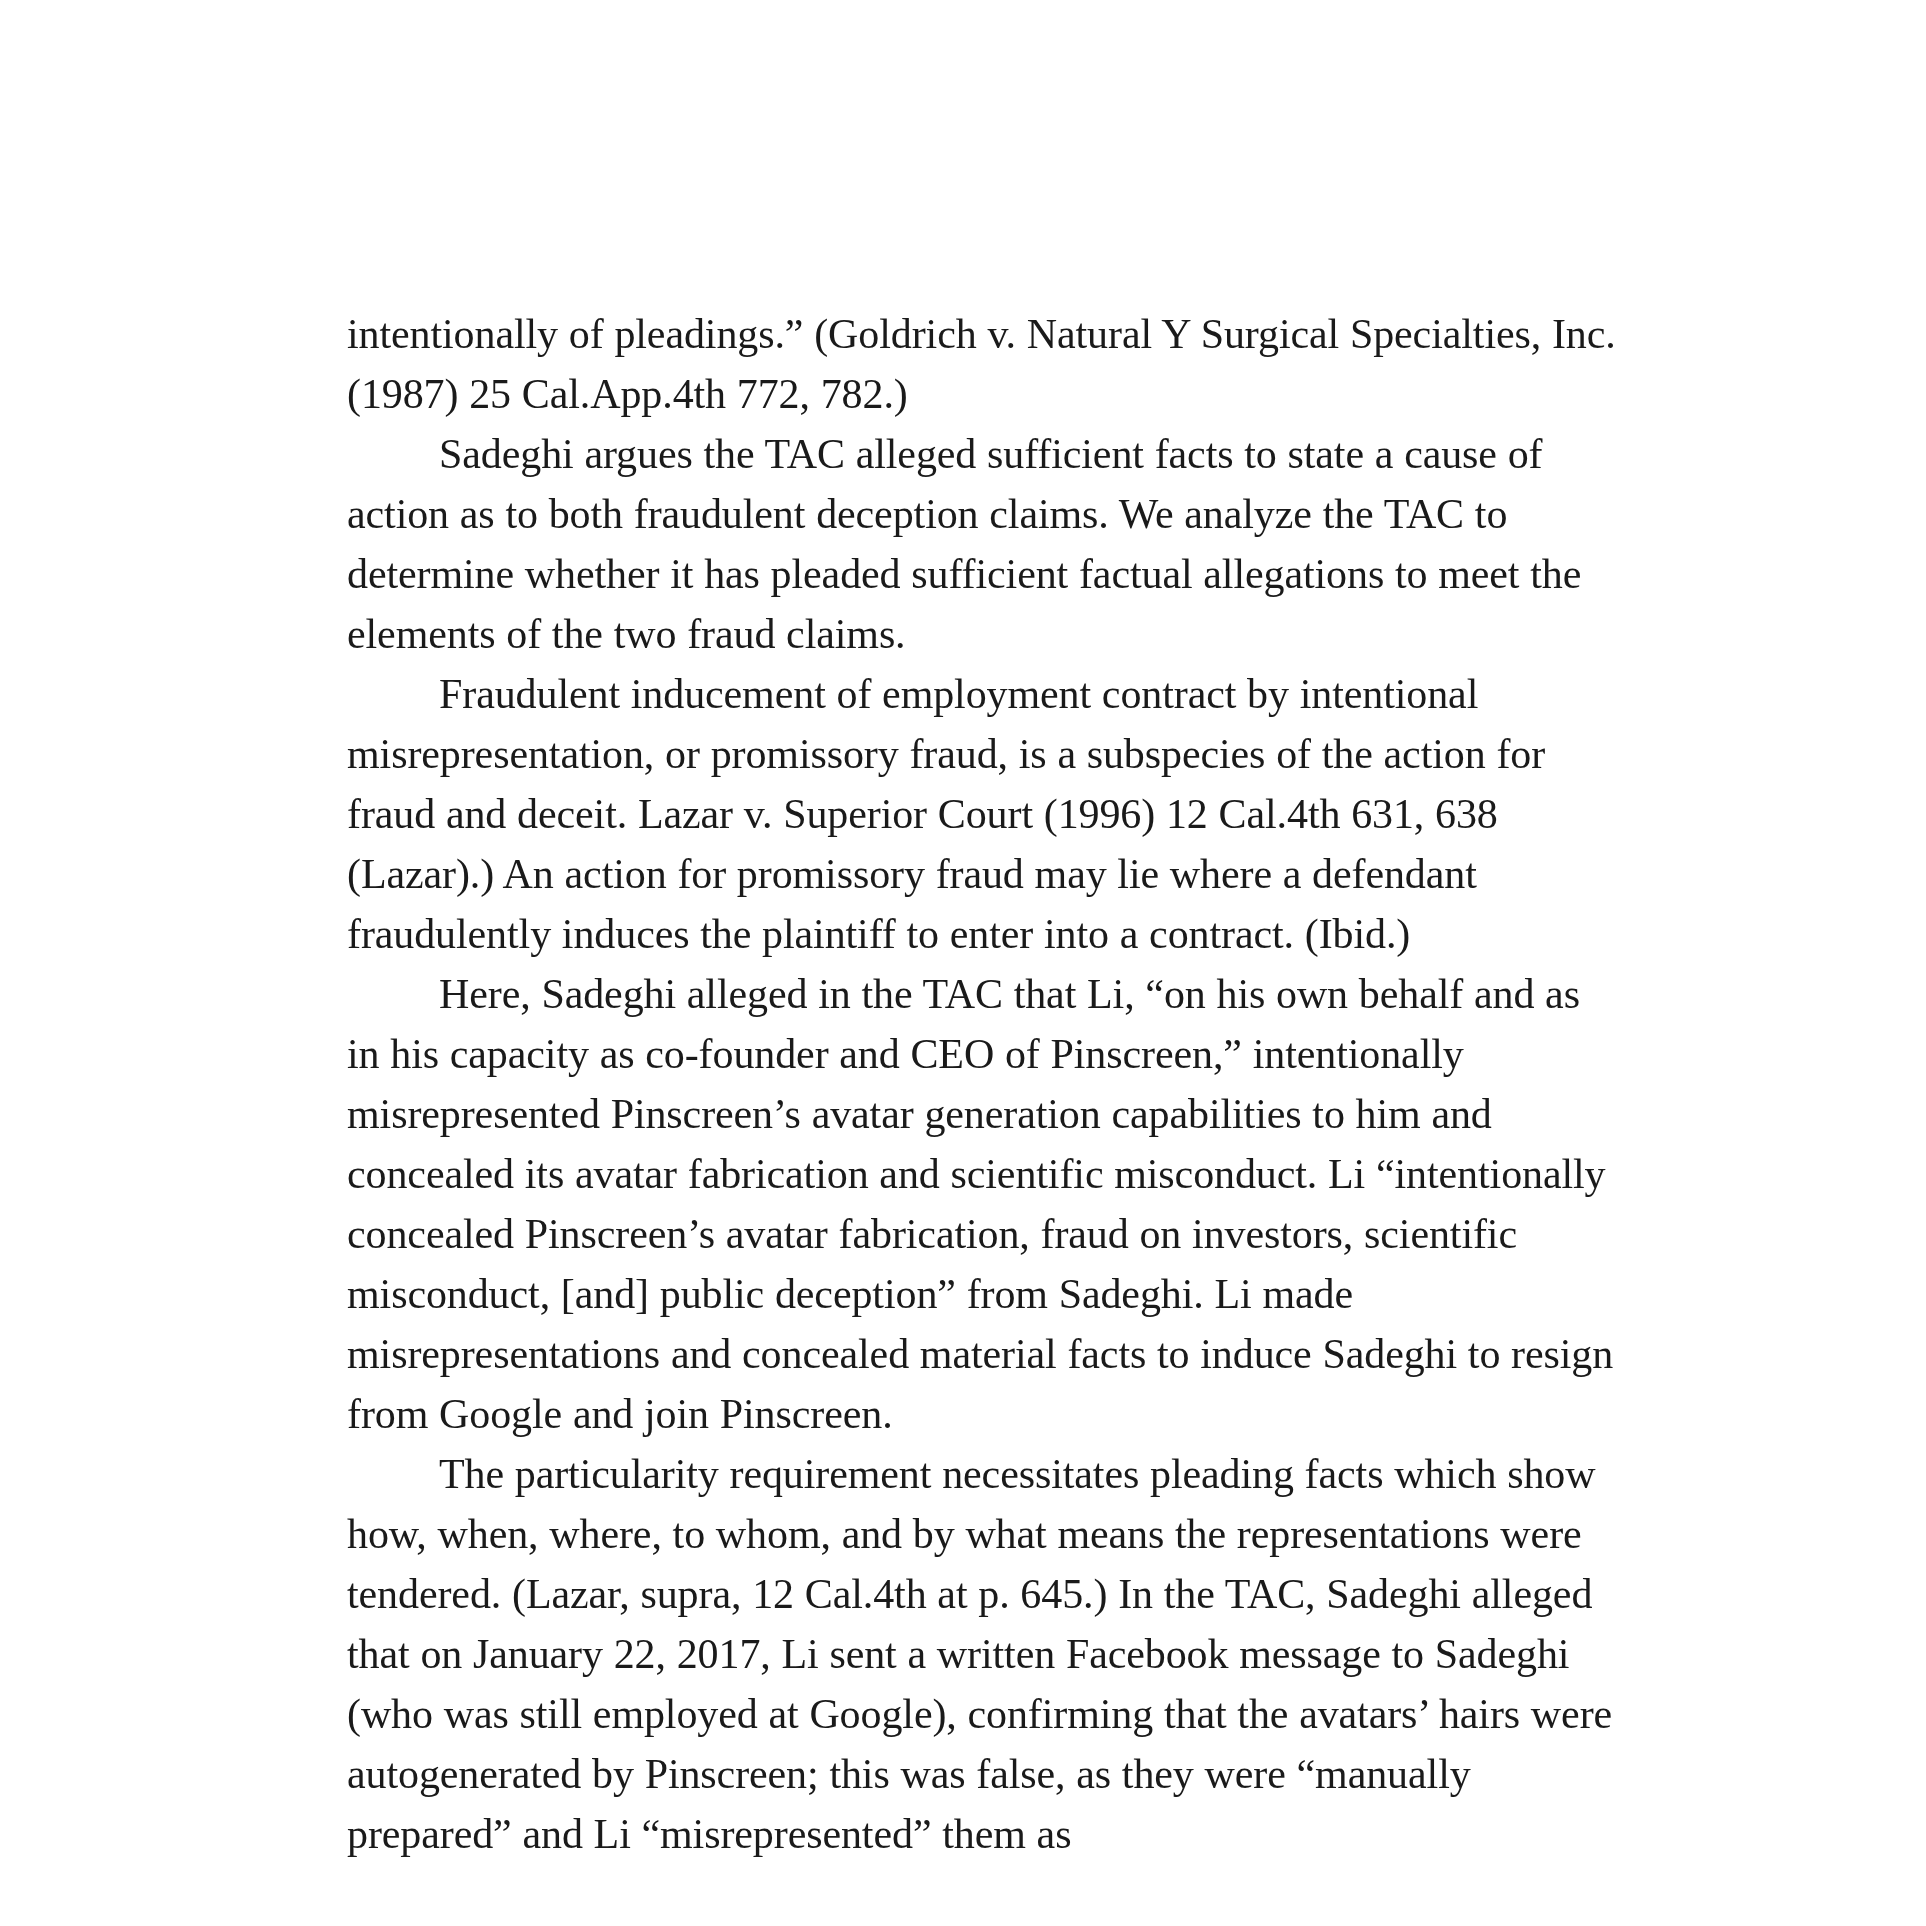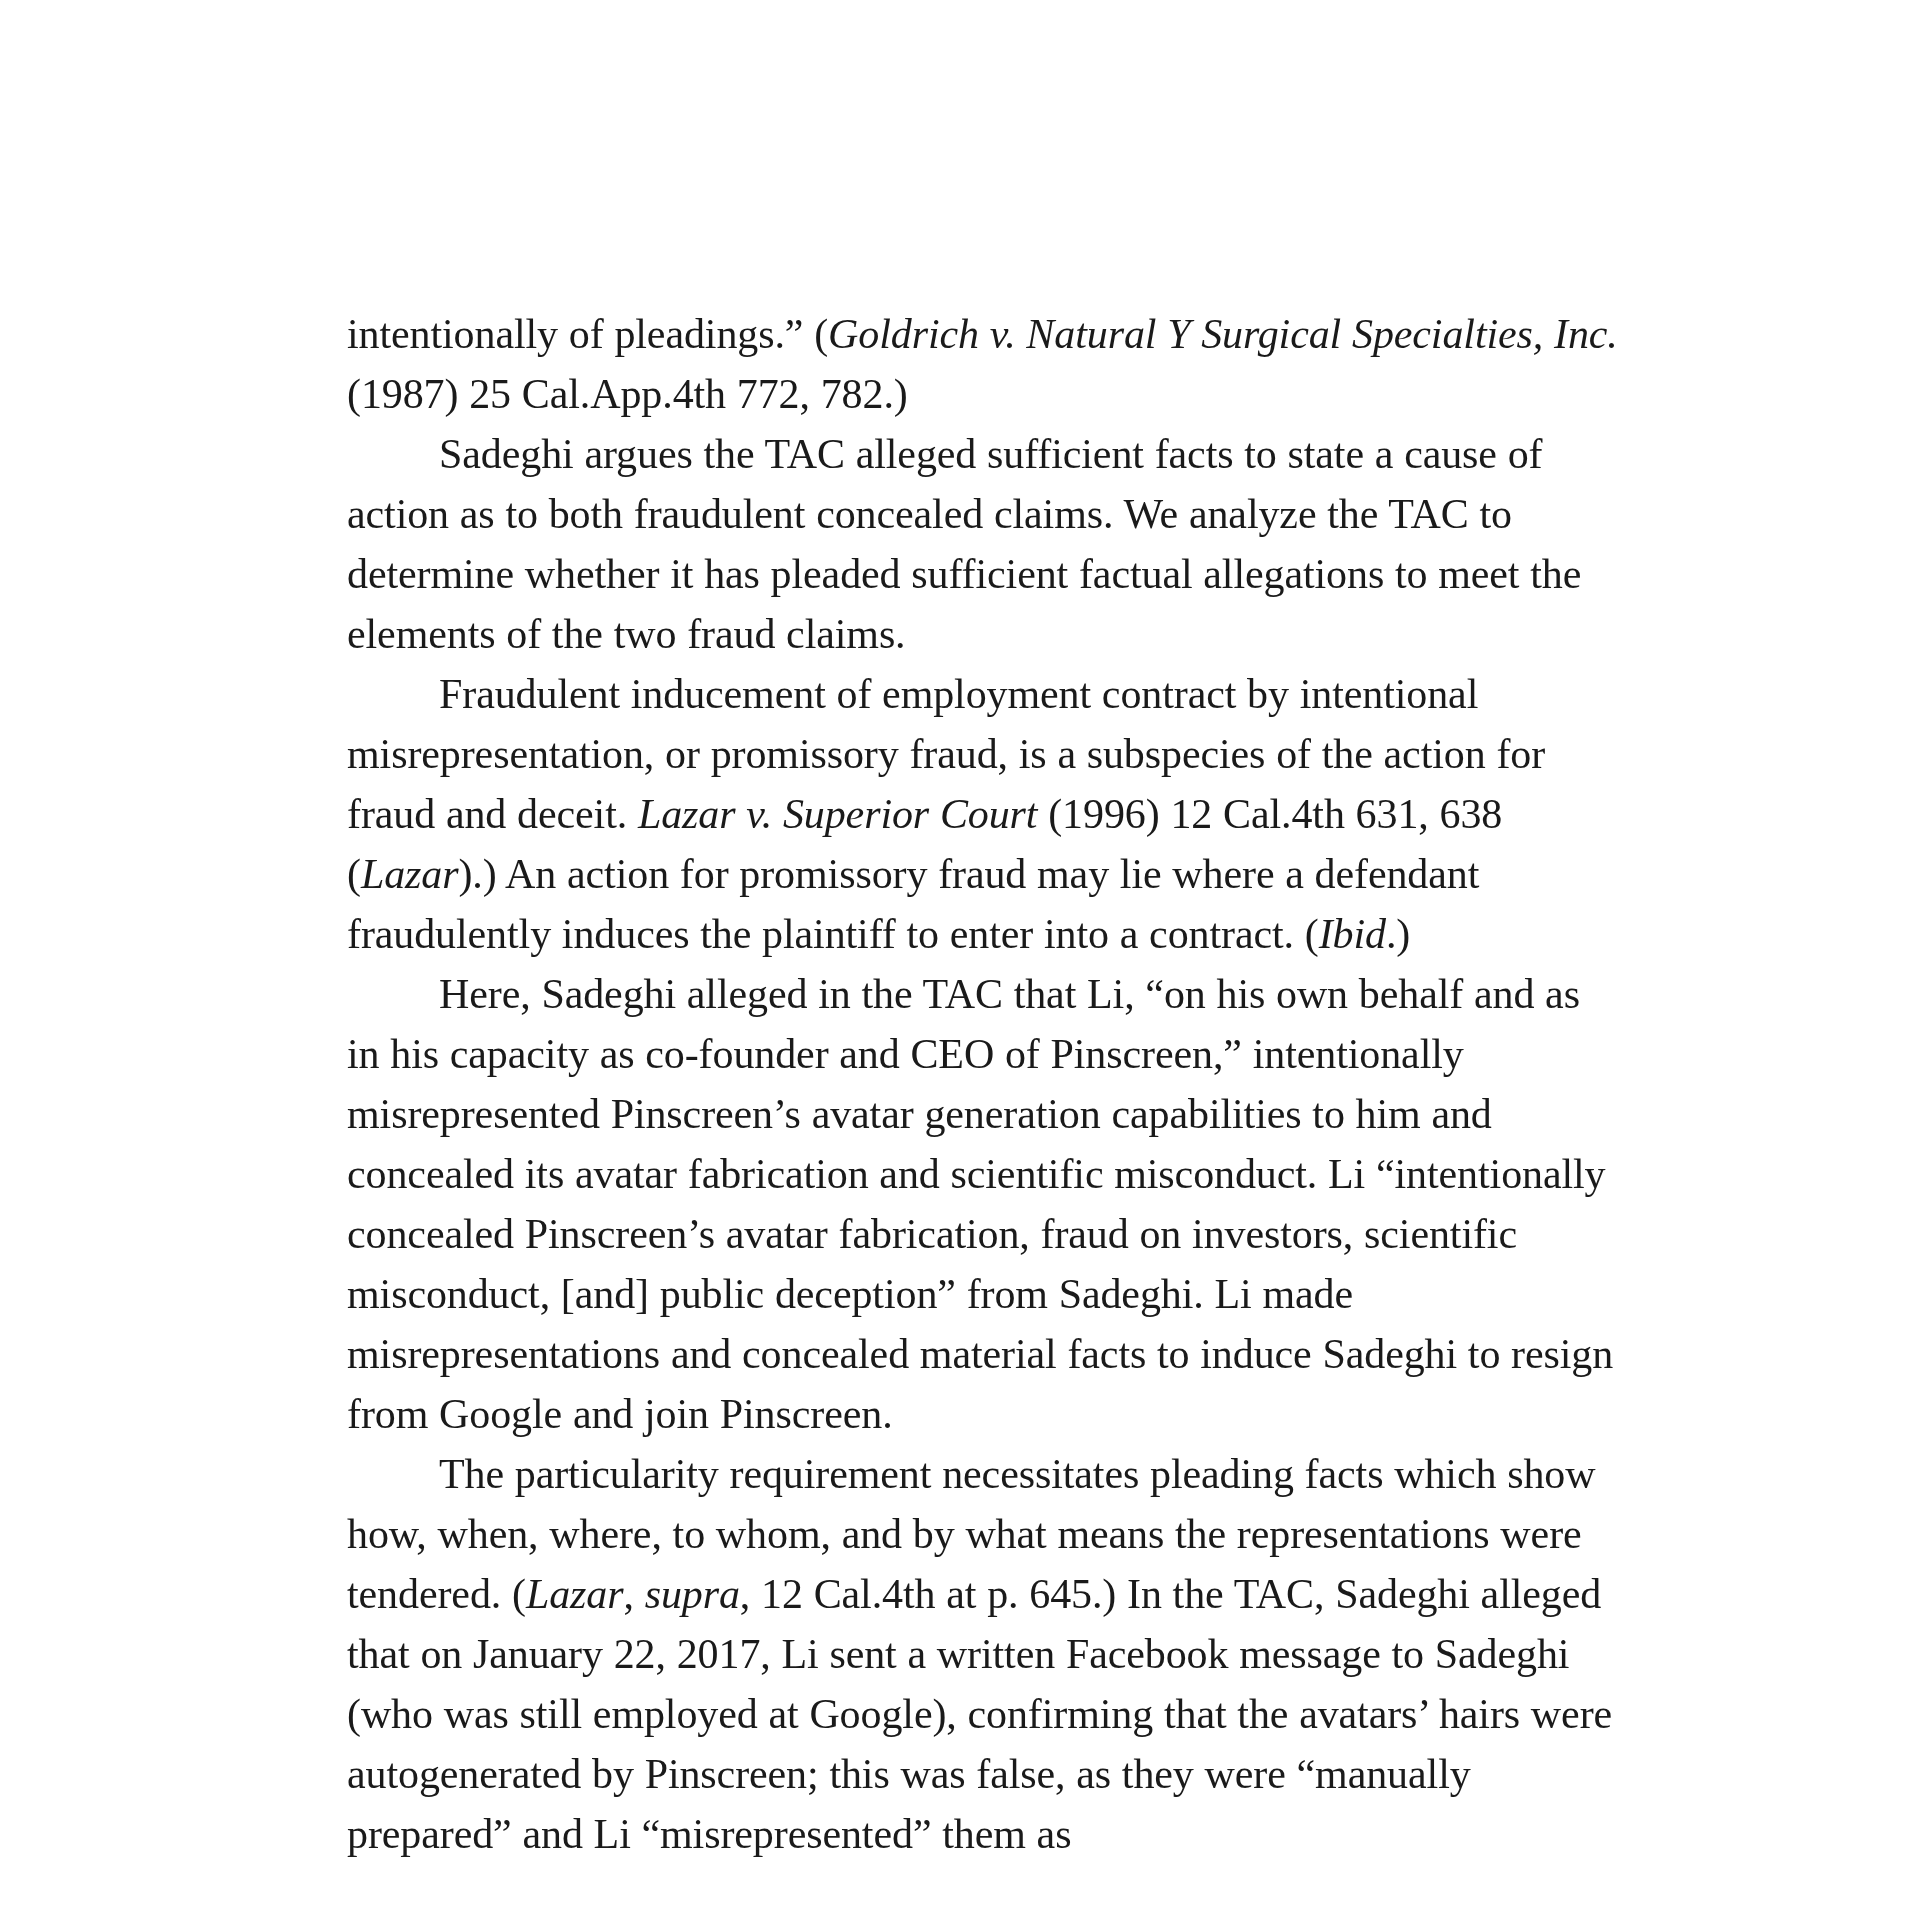--- a/index.html
+++ b/index.html
@@ -59,33 +59,32 @@
     width: 112px;
   }
 
   .heading-title {
     text-decoration: underline;
     text-underline-offset: 5px;
     text-decoration-thickness: 2.7px;
   }
 
   .ital {
-    font-style: italic;
   }
 </style>
 </head>
 <body>
 
 <div class="page">
 
   <div class="text-column">
 
     <p class="para" id="p1"><span>intentionally of pleadings.”  (</span><span class="ital">Goldrich v. Natural Y Surgical Specialties, Inc.</span><span> (1987) 25 Cal.App.4th 772, 782.)</span></p>
 
-    <p class="para indent" id="p2"><span>Sadeghi argues the TAC alleged sufficient facts to state a cause of action as to both fraudulent concealed claims.  We analyze the TAC to determine whether it has pleaded sufficient factual allegations to meet the elements of the two fraud claims.</span></p>
+    <p class="para indent" id="p2"><span>Sadeghi argues the TAC alleged sufficient facts to state a cause of action as to both fraudulent deception claims.  We analyze the TAC to determine whether it has pleaded sufficient factual allegations to meet the elements of the two fraud claims.</span></p>
 
 
     <p class="para indent" id="p3"><span>Fraudulent inducement of employment contract by intentional misrepresentation, or promissory fraud, is a subspecies of the action for fraud and deceit.  </span><span class="ital">Lazar v. Superior Court</span><span> (1996) 12 Cal.4th 631, 638 (</span><span class="ital">Lazar</span><span>).)  An action for promissory fraud may lie where a defendant fraudulently induces the plaintiff to enter into a contract.  (</span><span class="ital">Ibid</span><span>.)</span></p>
 
     <p class="para indent" id="p4"><span>Here, Sadeghi alleged in the TAC that Li, “on his own behalf and as in his capacity as co-founder and CEO of Pinscreen,” intentionally misrepresented Pinscreen’s avatar generation capabilities to him and concealed its avatar fabrication and scientific misconduct.  Li “intentionally concealed Pinscreen’s avatar fabrication, fraud on investors, scientific misconduct, [and] public deception” from Sadeghi.  Li made misrepresentations and concealed material facts to induce Sadeghi to resign from Google and join Pinscreen.</span></p>
 
     <p class="para indent" id="p5"><span>The particularity requirement necessitates pleading facts which show how, when, where, to whom, and by what means the representations were tendered.  (</span><span class="ital">Lazar</span><span>, </span><span class="ital">supra</span><span>, 12 Cal.4th at p. 645.)  In the TAC, Sadeghi alleged that on January 22, 2017, Li sent a written Facebook message to Sadeghi (who was still employed at Google), confirming that the avatars’ hairs were autogenerated by Pinscreen; this was false, as they were “manually prepared” and Li “misrepresented” them as</span></p>
 
   </div>
 

